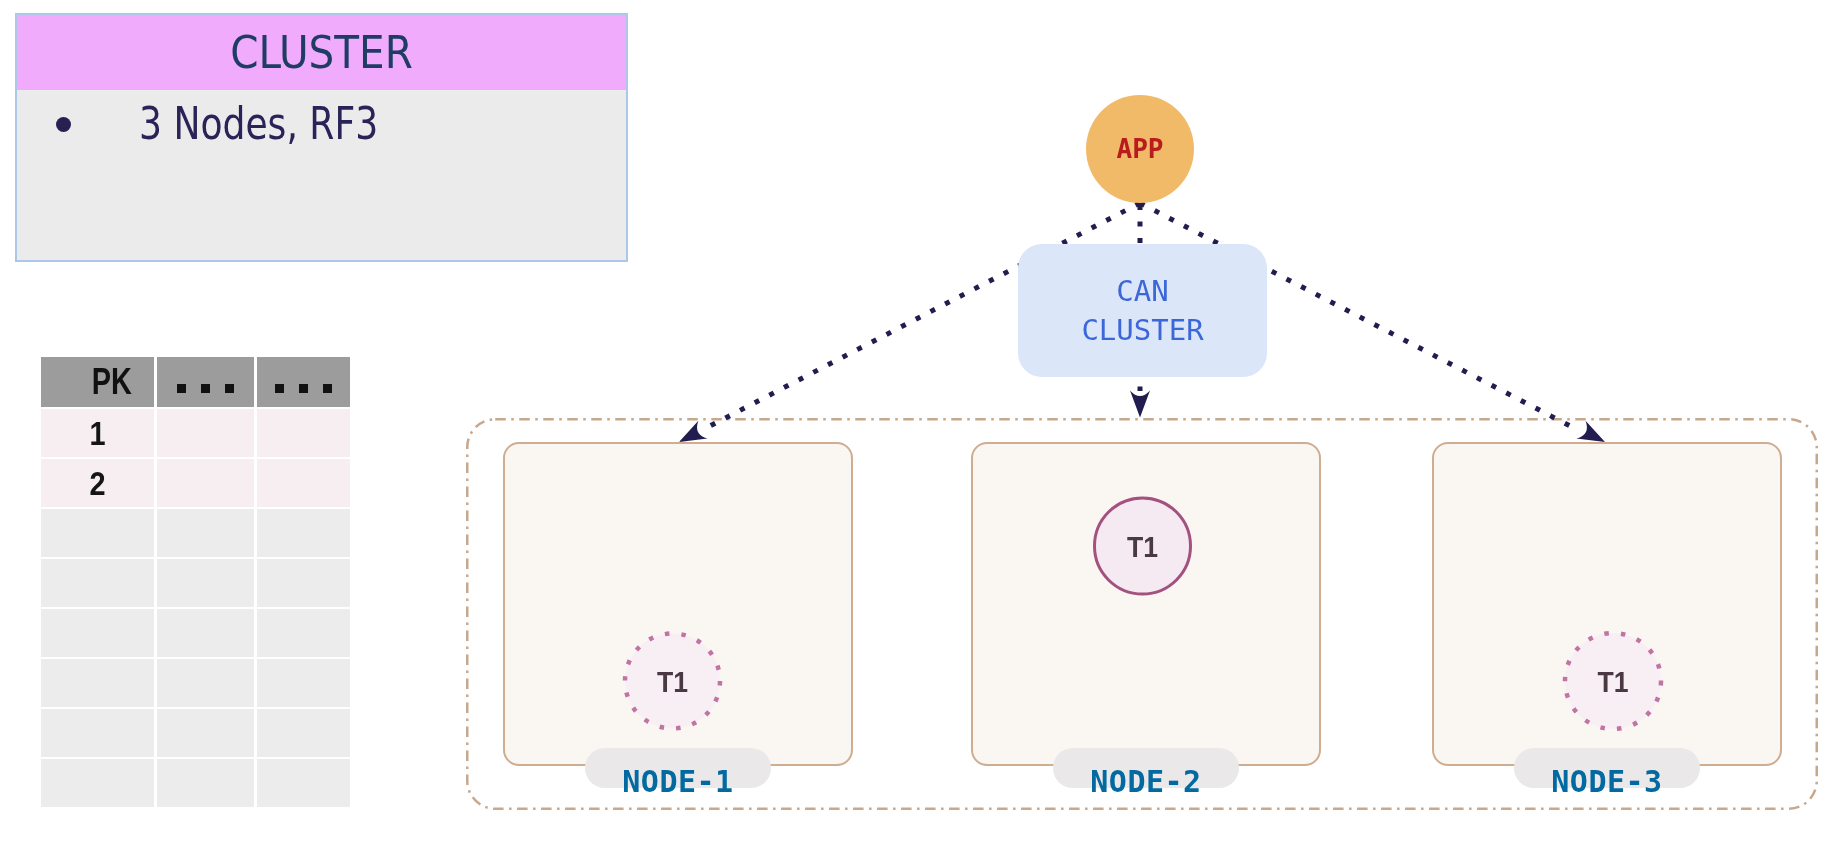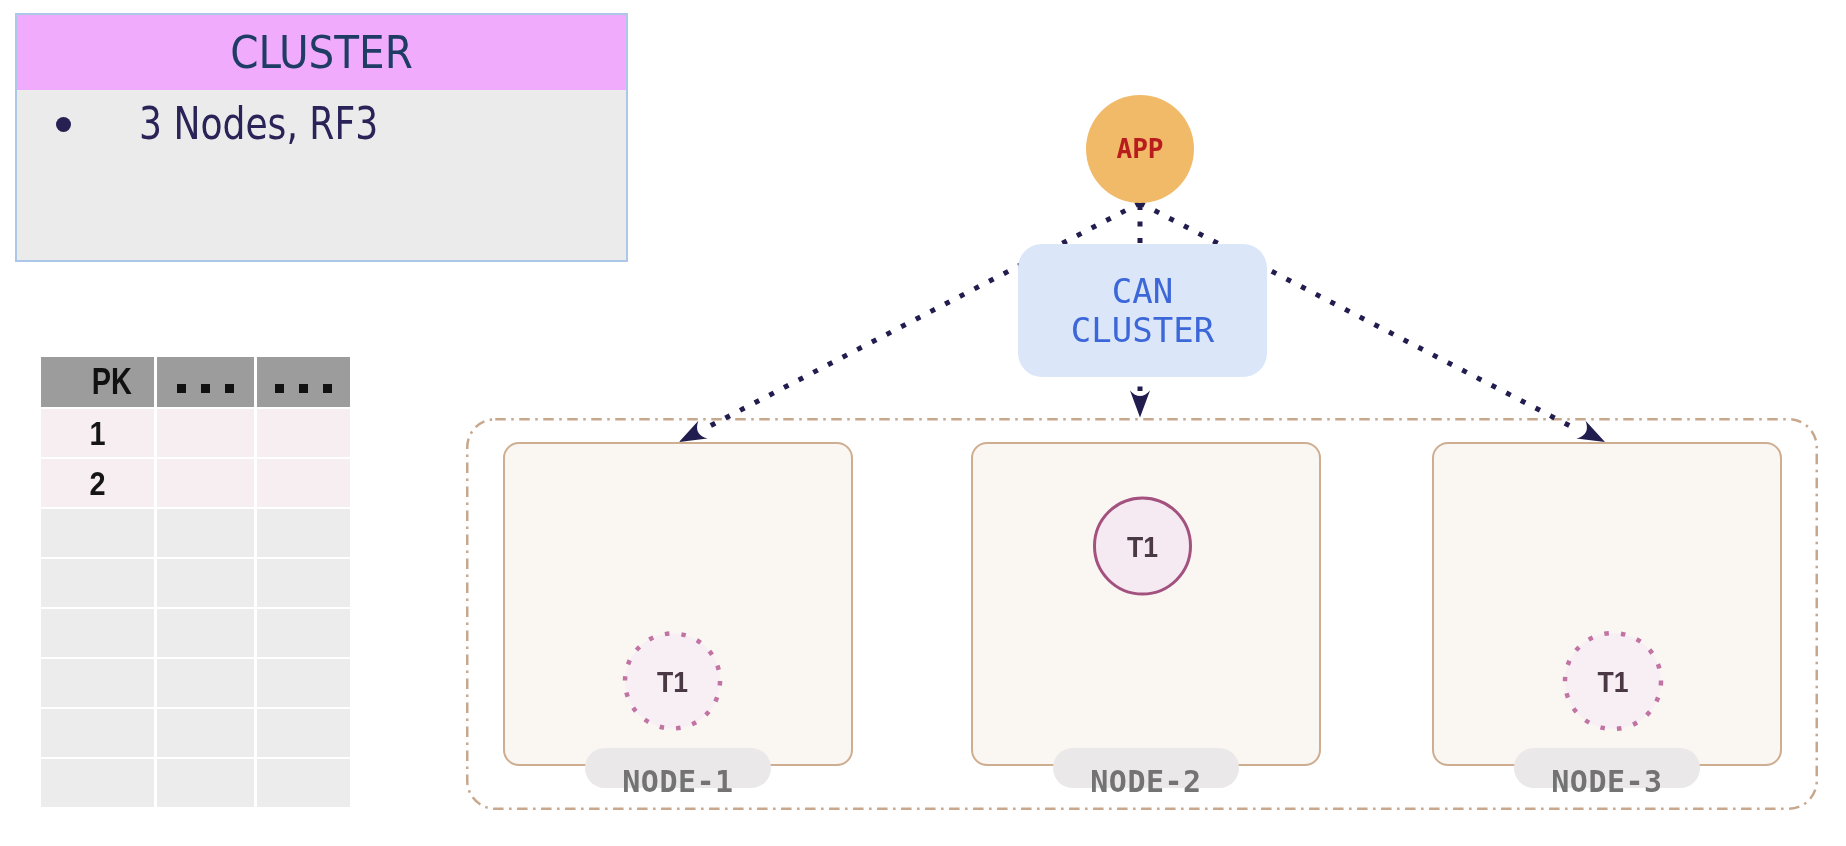--- a/index.html
+++ b/index.html
@@ -108,21 +108,21 @@
   #connect-box {
     left: 1018px; top: 244px; width: 249px; height: 133px;
     border-radius: 24px;
     background: #dbe6f9;
     display: flex; flex-direction: column;
     align-items: center; justify-content: center;
     z-index: 10;
   }
   .connect-line {
     font-family: "DejaVu Sans Mono", monospace;
-    font-size: 34px; line-height: 39px;
+    font-size: 29px; line-height: 39px;
     color: #3c67d9;
     white-space: pre;
   }
 
   
   #cluster-group {
     left: 466px; top: 418px; width: 1352px; height: 392px;
     z-index: 1;
   }
   #cluster-group .dash-rect { position: absolute; inset: 0; }
@@ -144,21 +144,21 @@
     border-radius: 20px;
     background: #eae8e8;
     display: flex; align-items: center; justify-content: center;
     z-index: 3;
   }
   #pill-0 { left: 119px; }
   #pill-1 { left: 587px; }
   #pill-2 { left: 1048px; }
   .node-pill-label {
     font-family: "DejaVu Sans Mono", monospace;
-    font-weight: bold; font-size: 30px; color: #737373;
+    font-weight: bold; font-size: 30px; color: #0369a1;
     letter-spacing: 0.5px; white-space: nowrap; margin-top: 27px;
   }
 
   
   #overlay { left: 0; top: 0; width: 1846px; height: 846px; z-index: 5; pointer-events: none; }
   .tablet-label {
     font-family: "Liberation Sans", sans-serif;
     font-weight: bold;
     font-size: 29px;
     fill: #4a3845;

